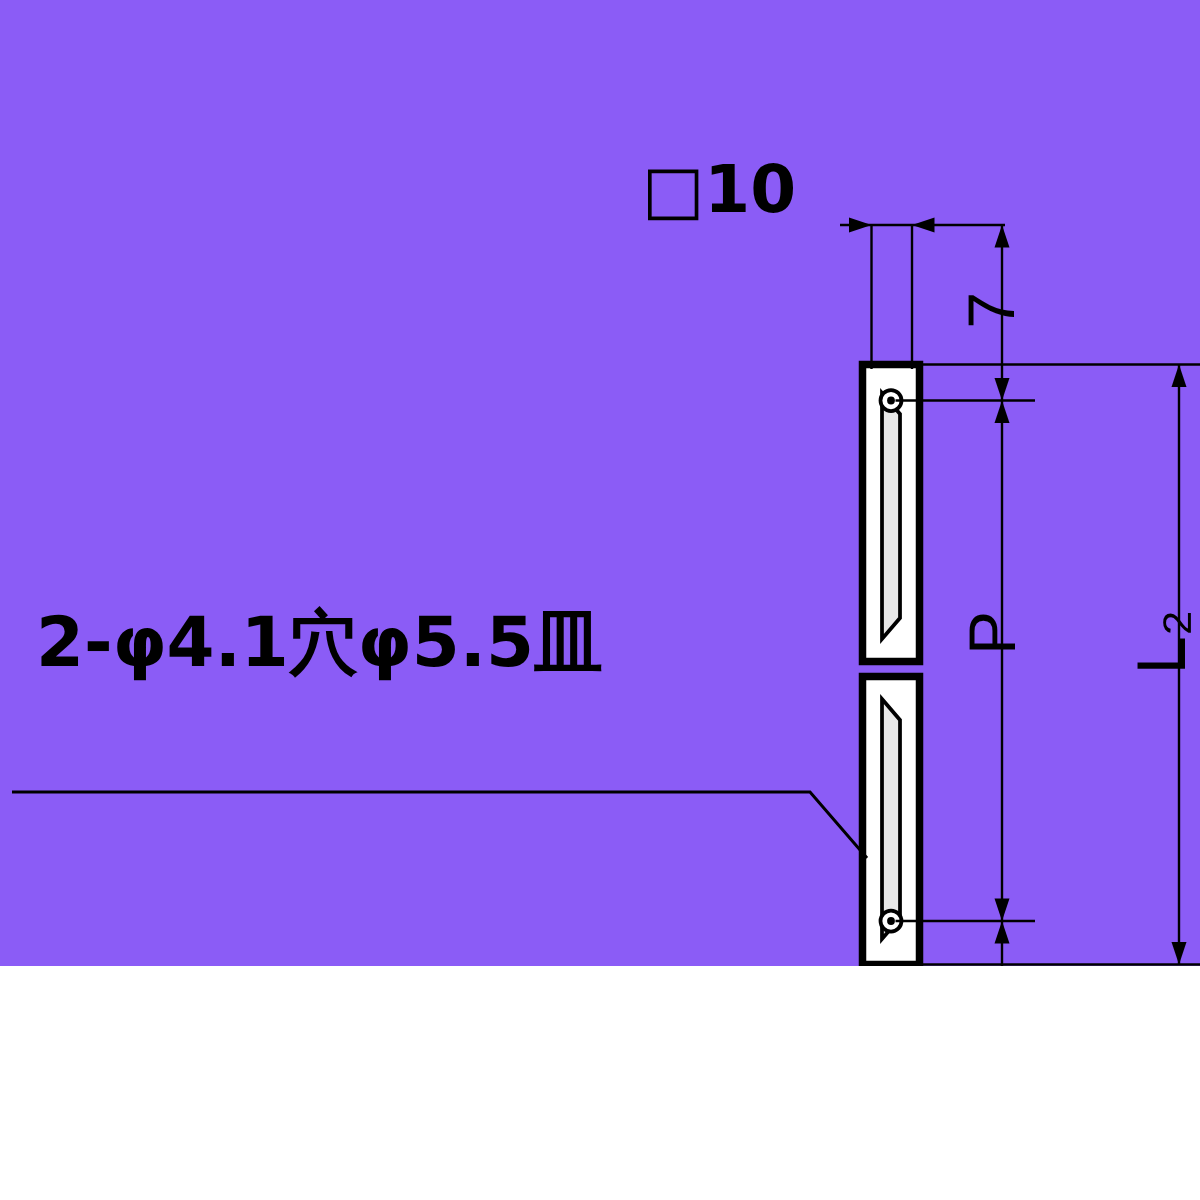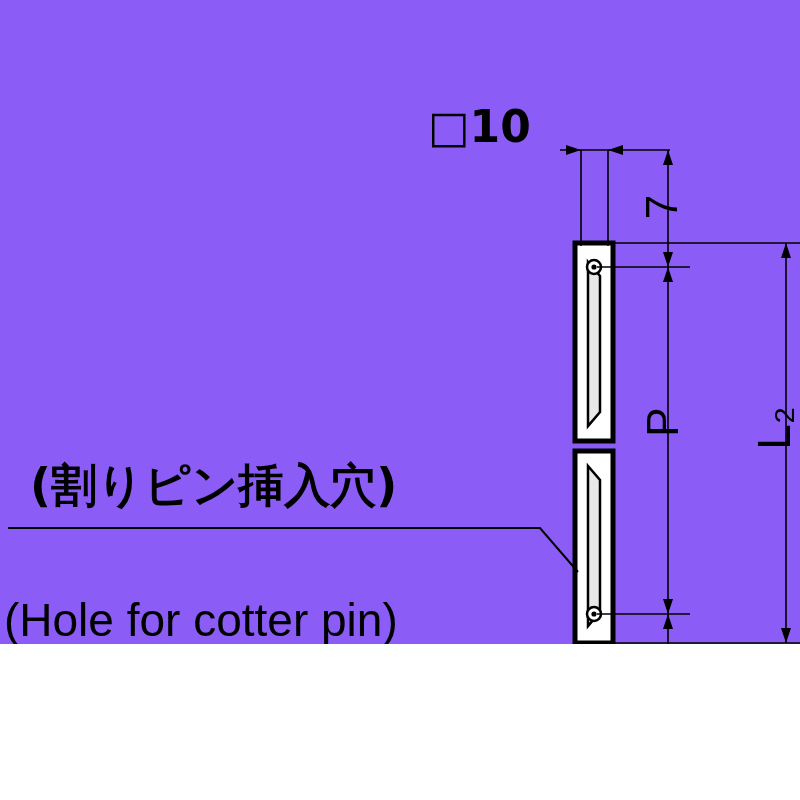--- a/index.html
+++ b/index.html
@@ -118,25 +118,24 @@
       <polygon points="786,643 781,628 791,628"></polygon>
     </g>
 
     <g stroke="#000000" stroke-width="2" fill="none">
       <polyline points="8,528 540,528 578,572"></polyline>
     </g>
   </svg>
 
   <div class="lbl jp" style="left:428px; top:105px; font-size:44px;">□10</div>
 
-
-  <div class="lbl jp" style="left:30px; top:462px; font-size:46px;">(割りピン挿入穴)</div>
+  <div class="lbl jp" style="left:24px; top:405px; font-size:46px;">2-φ4.1穴φ5.5皿</div>
 
 
-  <div class="lbl en" style="left:4px; top:597px; font-size:46px;">(Hole for cotter pin)</div>
+
 
   <div class="lbl en rot" style="left:650px; top:185px; font-size:44px; transform: rotate(-90deg);">7</div>
 
   <div class="lbl en rot" style="left:648px; top:400px; font-size:44px; transform: rotate(-90deg);">P</div>
 
   <div class="lbl en rot" style="left:650px; top:650px; font-size:44px; transform: rotate(-90deg);">7</div>
 
   <div class="lbl en rot" style="left:752px; top:405px; font-size:46px; transform: rotate(-90deg);">L₂</div>
 
 </div>

